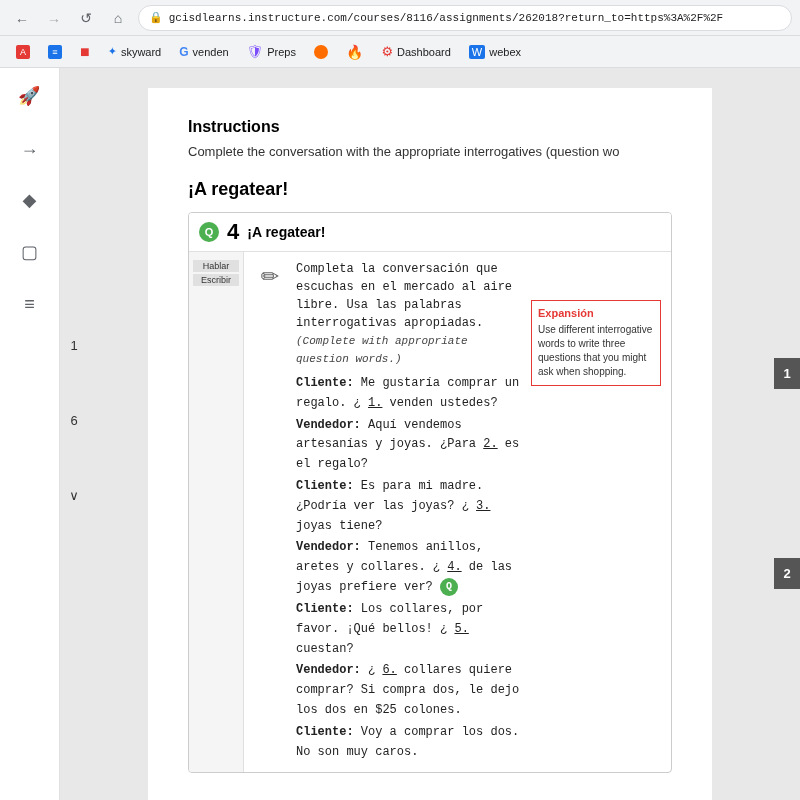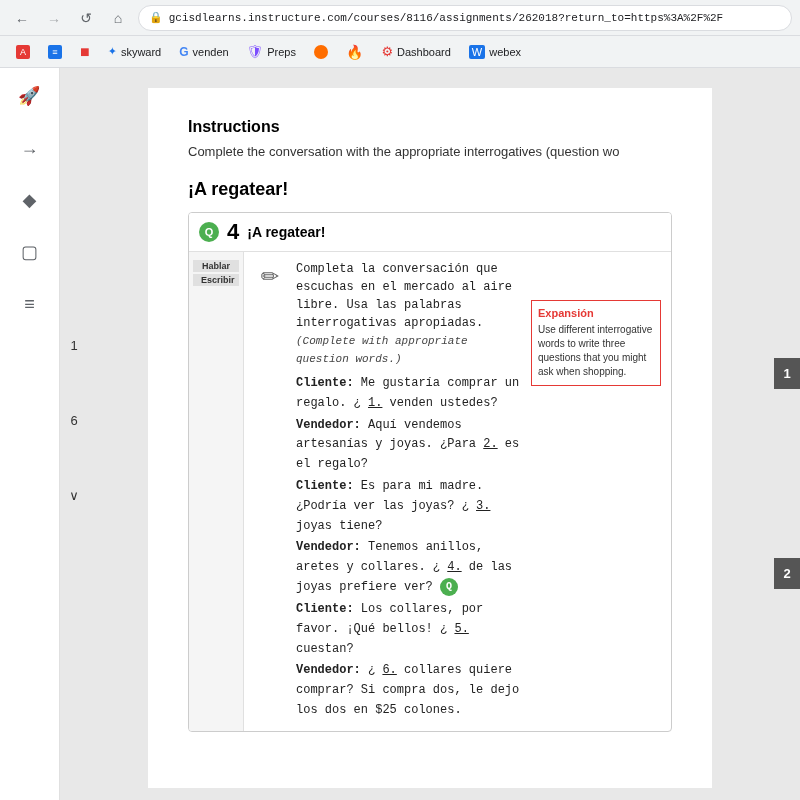--- a/index.html
+++ b/index.html
@@ -220,21 +220,21 @@
       width: 55px;
       background: #f5f5f5;
       border-right: 1px solid #e0e0e0;
       padding: 8px 4px;
       display: flex;
       flex-direction: column;
       gap: 2px;
     }
     .label-tag {
       font-size: 9px;
-      font-weight: bold;
+      font-weight: normal;
       color: #333;
       text-align: center;
       background: #e0e0e0;
       padding: 1px 8px;
       border-radius: 0;
     }
 
     .card-main {
       flex: 1;
       padding: 8px 10px;
@@ -450,20 +450,24 @@
                     <span class="q-badge-inline">Q</span>
                   </div>
                   <div class="dialogue-line">
                     <span class="speaker">Cliente:</span>
                     <span> Los collares, por favor. ¡Qué bellos! ¿ <span class="blank">5.</span> cuestan?</span>
                   </div>
                   <div class="dialogue-line">
                     <span class="speaker">Vendedor:</span>
                     <span> ¿ <span class="blank">6.</span> collares quiere comprar? Si compra dos, le dejo los dos en $25 colones.</span>
                   </div>
+                  <div class="dialogue-line">
+                    <span class="speaker">Cliente:</span>
+                    <span> Voy a comprar los dos. No son muy caros.</span>
+                  </div>
                 </div>
               </div>
 
               <div class="expansion-box">
                 <div class="expansion-title">Expansión</div>
                 <div class="expansion-text">Use different interrogative words to write three questions that you might ask when shopping.</div>
               </div>
 
             </div>
           </div>

